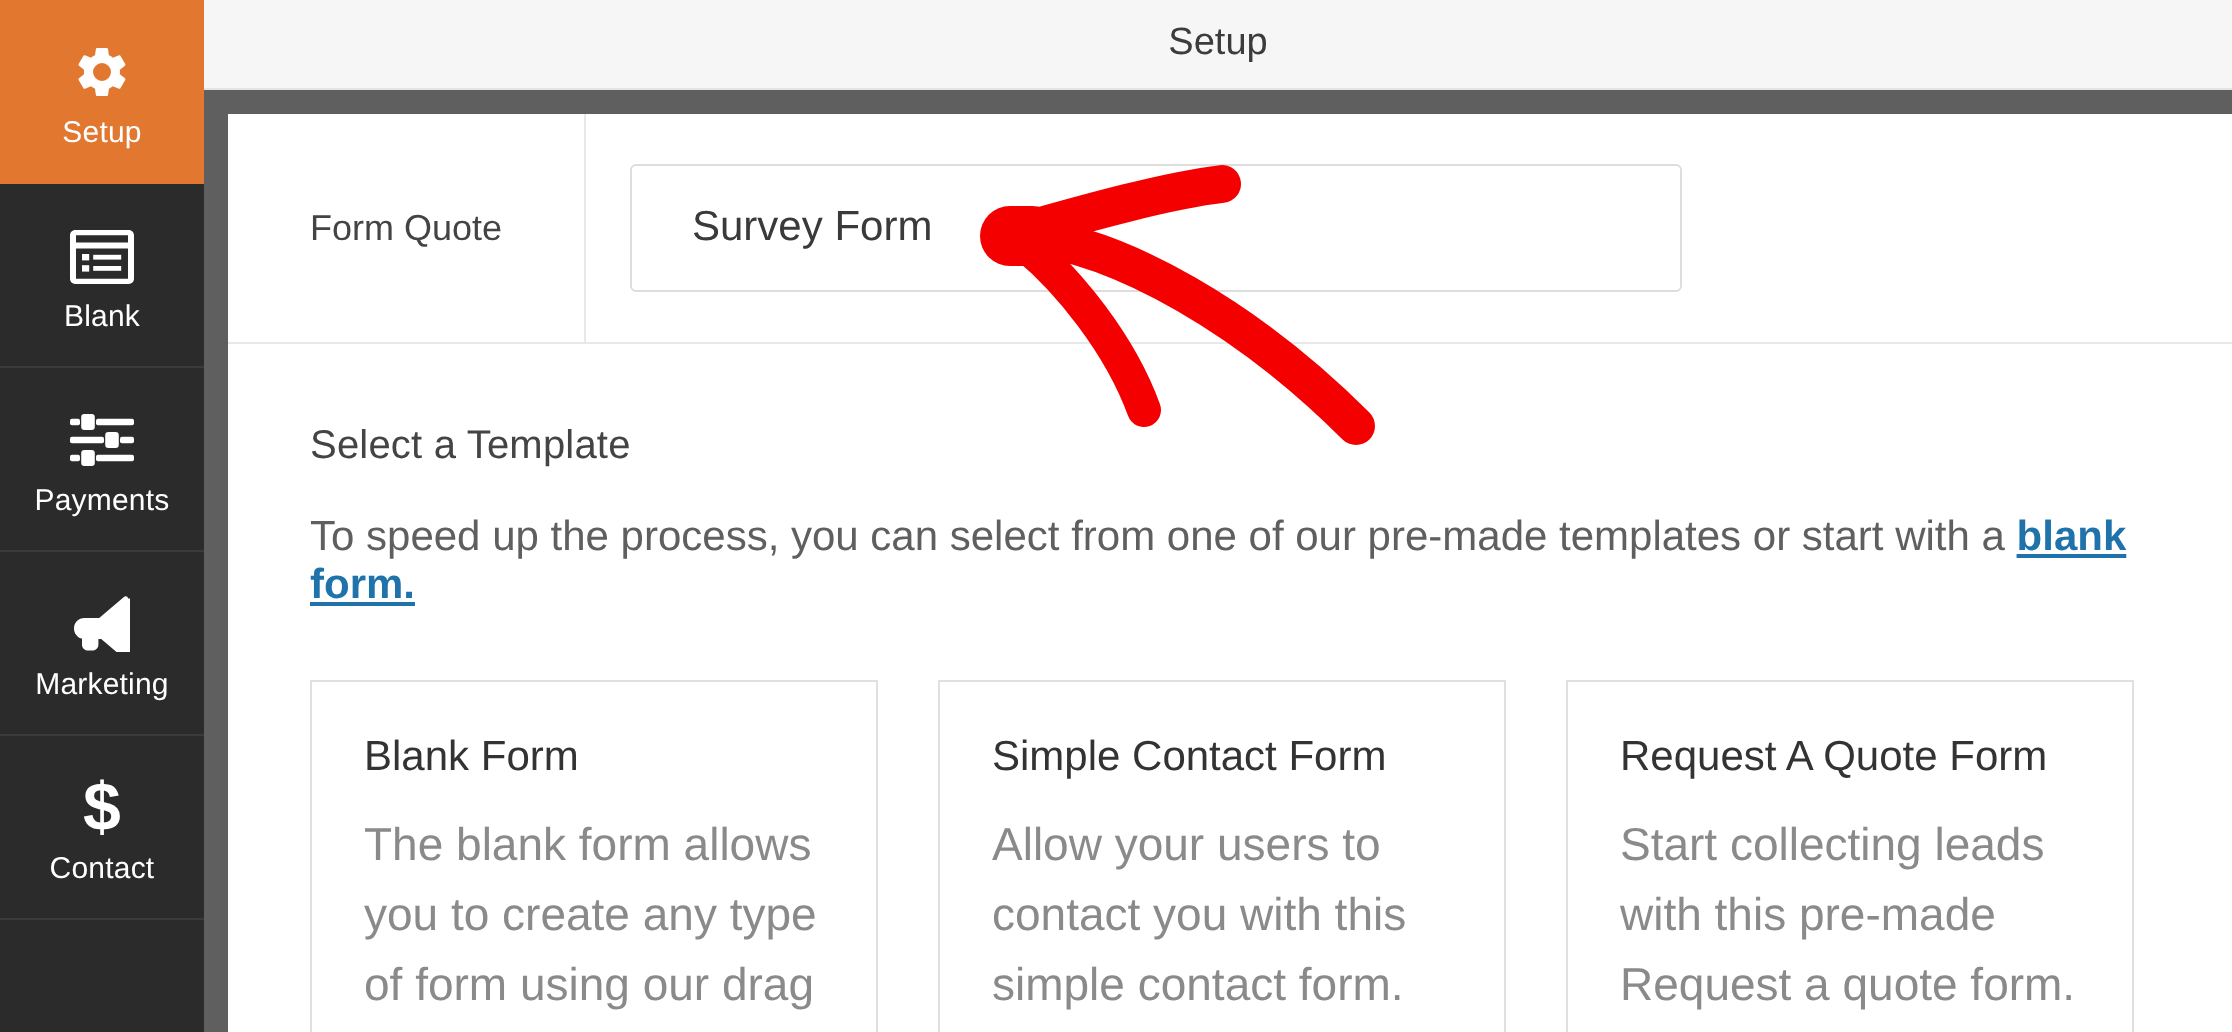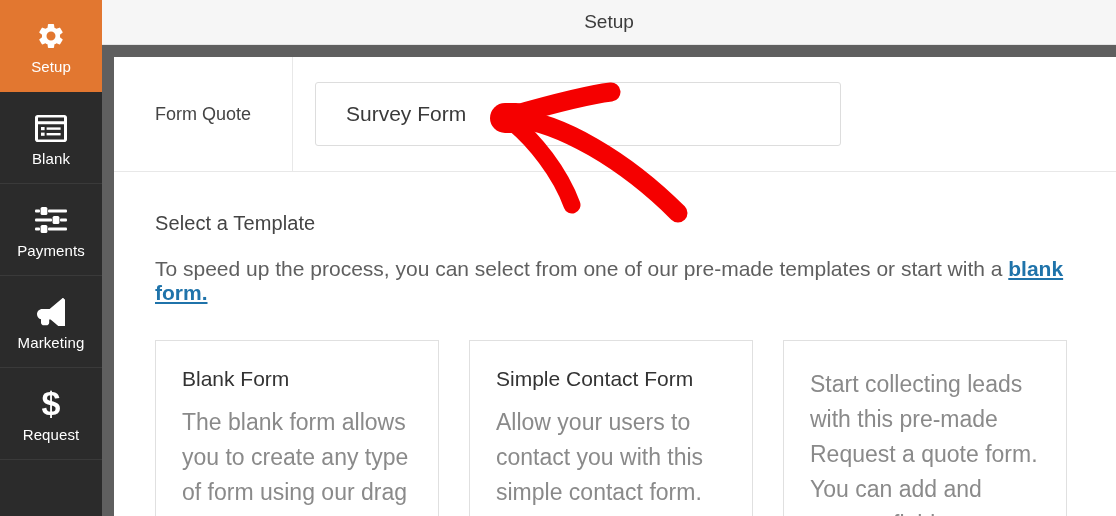--- a/index.html
+++ b/index.html
@@ -227,21 +227,21 @@
       </span>
       <span class="nav-label">Marketing</span>
     </div>
 
     <div class="nav-item">
       <span class="nav-icon">
         <svg width="22" height="34" viewBox="0 0 22 34" aria-hidden="true">
           <text x="11" y="28" text-anchor="middle" font-family="Liberation Sans, sans-serif" font-size="34" font-weight="bold" fill="#ffffff">$</text>
         </svg>
       </span>
-      <span class="nav-label">Request</span>
+      <span class="nav-label">Contact</span>
     </div>
 
     <div class="nav-filler"></div>
   </nav>
 
   <div class="right">
 
     <header class="topbar">
       <div class="topbar-title">Setup</div>
     </header>
@@ -268,20 +268,21 @@
               <h3 class="card-title">Blank Form</h3>
               <p class="card-desc">The blank form allows you to create any type of form using our drag &amp; drop builder.</p>
             </div>
 
             <div class="card">
               <h3 class="card-title">Simple Contact Form</h3>
               <p class="card-desc">Allow your users to contact you with this simple contact form. You can add and remove fields as needed.</p>
             </div>
 
             <div class="card">
+              <h3 class="card-title">Request A Quote Form</h3>
               <p class="card-desc">Start collecting leads with this pre-made Request a quote form. You can add and remove fields as needed.</p>
             </div>
 
           </div>
         </section>
 
       </div>
     </div>
   </div>
 

